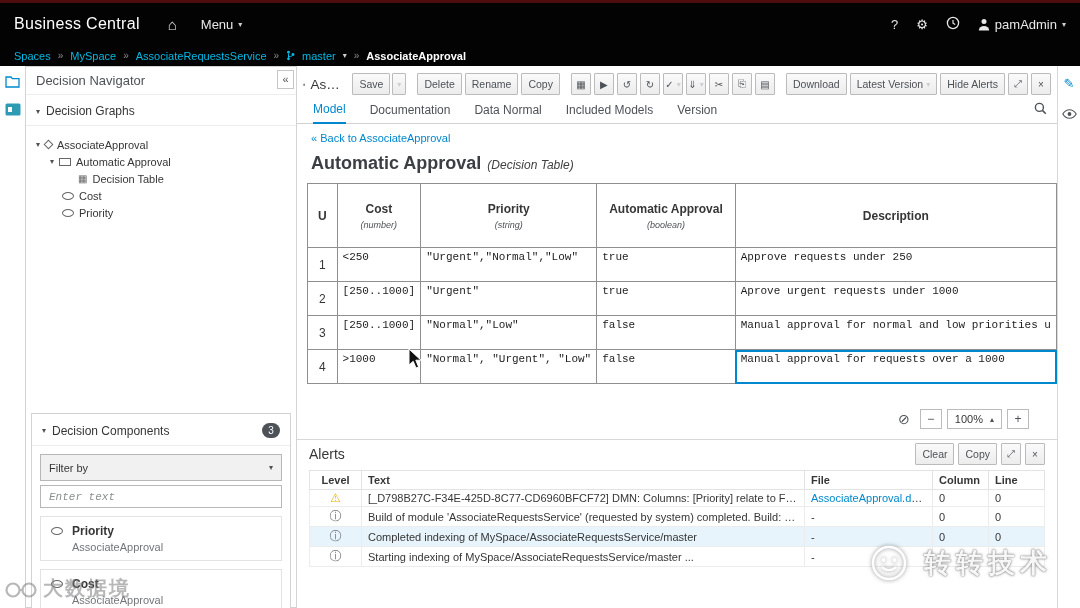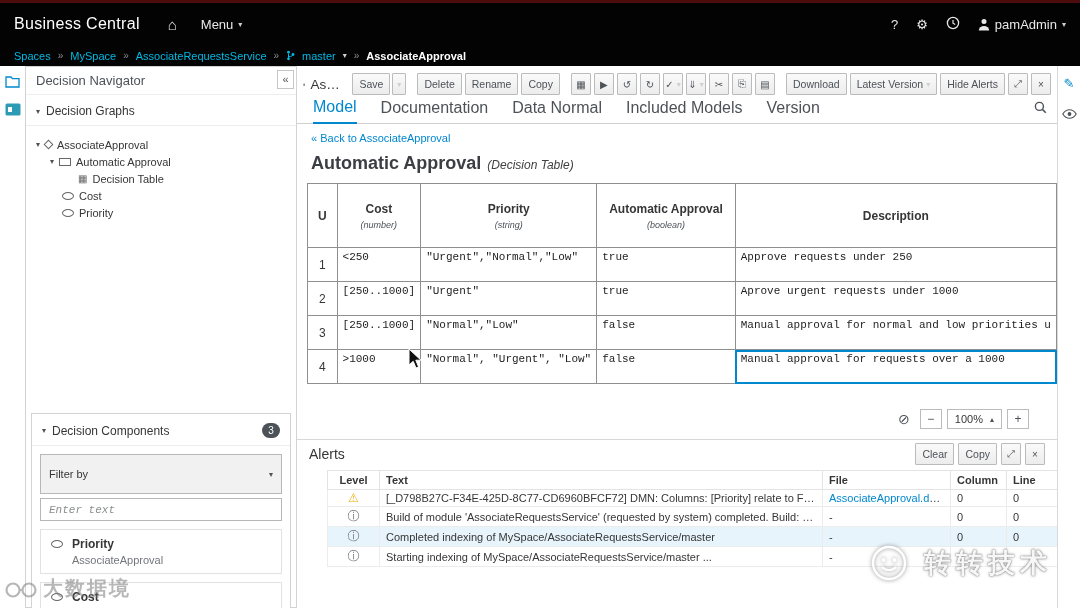--- a/index.html
+++ b/index.html
@@ -42,21 +42,21 @@
   .tnode { display:flex; align-items:center; gap:5px; height:17px; }
   .shape-rect { width:12px; height:8px; border:1px solid #666; flex:0 0 auto; }
   .shape-oval { width:12px; height:8px; border:1px solid #666; border-radius:50%; flex:0 0 auto; }
   .shape-diamond { width:7px; height:7px; border:1px solid #666; transform:rotate(45deg); flex:0 0 auto; }
   .shape-grid { font-size:10px; color:#666; line-height:1; }
 
   .components-card { position:absolute; left:5px; right:5px; top:346px; bottom:-2px;
     border:1px solid #d3d3d3; background:#fff; overflow:hidden; }
   .badge { margin-left:auto; background:#4d5258; color:#fff; border-radius:9px; min-width:18px;
     height:15px; line-height:15px; text-align:center; font-size:10px; padding:0 4px; }
-  .filter-select { margin:8px 8px 4px; height:40px; border:1px solid #b7b7b7; background:#f1f1f1;
+  .filter-select { margin:8px 8px 4px; height:27px; border:1px solid #b7b7b7; background:#f1f1f1;
     display:flex; align-items:center; justify-content:space-between; padding:12px 8px; font-size:11px;
     color:#363636; cursor:pointer; }
   .filter-input { display:block; margin:4px 8px 2px; width:calc(100% - 16px); height:23px;
     border:1px solid #b7b7b7; padding:0 8px; font-size:11px; font-family:Liberation Mono, monospace; }
   .filter-input::placeholder { font-style:italic; color:#8b8d8f; }
   .comp-item { margin:8px; border:1px solid #e2e2e2; padding:7px 10px; display:flex; gap:9px;
     align-items:flex-start; cursor:pointer; }
   .comp-name { font-size:12px; font-weight:bold; color:#363636; }
   .comp-sub { font-size:11px; color:#72767b; margin-top:3px; }
   .comp-item .shape-oval { margin-top:3px; }
@@ -69,21 +69,21 @@
   .ft-title { font-size:13.5px; color:#363636; display:flex; align-items:center; gap:5px;
     max-width:150px; margin-right:6px; overflow:hidden; }
   .btn { height:22px; padding:0 6px; font-size:10.5px; color:#4d5258;
     background:linear-gradient(#fafafa,#ececec); border:1px solid #bbb; border-radius:1px;
     display:inline-flex; align-items:center; gap:3px; cursor:pointer; flex:0 0 auto; }
   .split { padding:0 4px; margin-left:-1px; }
   .ibtn { width:20px; padding:0; justify-content:center; font-size:10px; }
   .gap { width:5px; flex:0 0 auto; }
 
   .tabs { height:26px; border-bottom:1px solid #d1d1d1; display:flex; align-items:flex-end; gap:24px;
-    padding:0 16px; font-size:16px; color:#4d5258; position:relative; }
+    padding:0 16px; font-size:12px; color:#4d5258; position:relative; }
   .tab { padding-bottom:6px; cursor:pointer; }
   .tab.active { color:#0088ce; border-bottom:2px solid #0088ce; margin-bottom:-1px; }
   .tab-search { position:absolute; right:10px; bottom:5px; cursor:pointer; }
 
   .canvas { position:relative; height:316px; border-bottom:1px solid #d8d8d8; }
   .back-link { display:inline-block; margin:8px 0 0 14px; font-size:11px; color:#0088ce; cursor:pointer; }
   .canvas-title { margin:7px 0 0 14px; font-size:18px; color:#3b3f44; }
   .canvas-sub { font-size:12px; color:#404040; font-style:italic; margin-left:6px; font-weight:normal; }
 
   table.dtable { margin:9px 0 0 10px; border-collapse:collapse; table-layout:fixed; }
@@ -102,21 +102,21 @@
   .zoombar { position:absolute; right:28px; bottom:10px; display:flex; align-items:center; gap:5px; }
   .zbtn { width:22px; height:20px; border:1px solid #bbb; background:#fff; display:flex;
     align-items:center; justify-content:center; font-size:12px; color:#4d5258; cursor:pointer; }
   .zghost { border:none; background:none; font-size:14px; }
   .zselect { height:20px; border:1px solid #bbb; background:#fff; display:flex; align-items:center;
     font-size:11px; color:#363636; padding:0 7px; gap:7px; cursor:pointer; }
 
   .alerts { flex:1; display:flex; flex-direction:column; overflow:hidden; }
   .alerts-head { height:28px; display:flex; align-items:center; padding:0 12px; gap:4px; }
   .alerts-title { font-size:14px; color:#363636; margin-right:auto; }
-  table.atable { margin:2px 30px 0; border:1px solid #d1d1d1; border-collapse:collapse;
+  table.atable { margin:2px 12px 0; border:1px solid #d1d1d1; border-collapse:collapse;
     width:calc(100% - 24px); table-layout:fixed; font-size:11px; color:#363636; }
   .atable th { text-align:left; font-weight:bold; padding:3px 6px; border:1px solid #e3e3e3; height:18px; }
   .atable td { padding:1px 6px; border:1px solid #ececec; height:17px; white-space:nowrap;
     overflow:hidden; text-overflow:ellipsis; }
   td.lvl, th.lvl { text-align:center; }
   .warn-ico { color:#f0ab00; font-size:12px; }
   .info-ico { color:#72767b; font-size:12px; }
   .file-link { color:#0088ce; cursor:pointer; }
   .row-hl td { background:#e8f4fb; }
 

